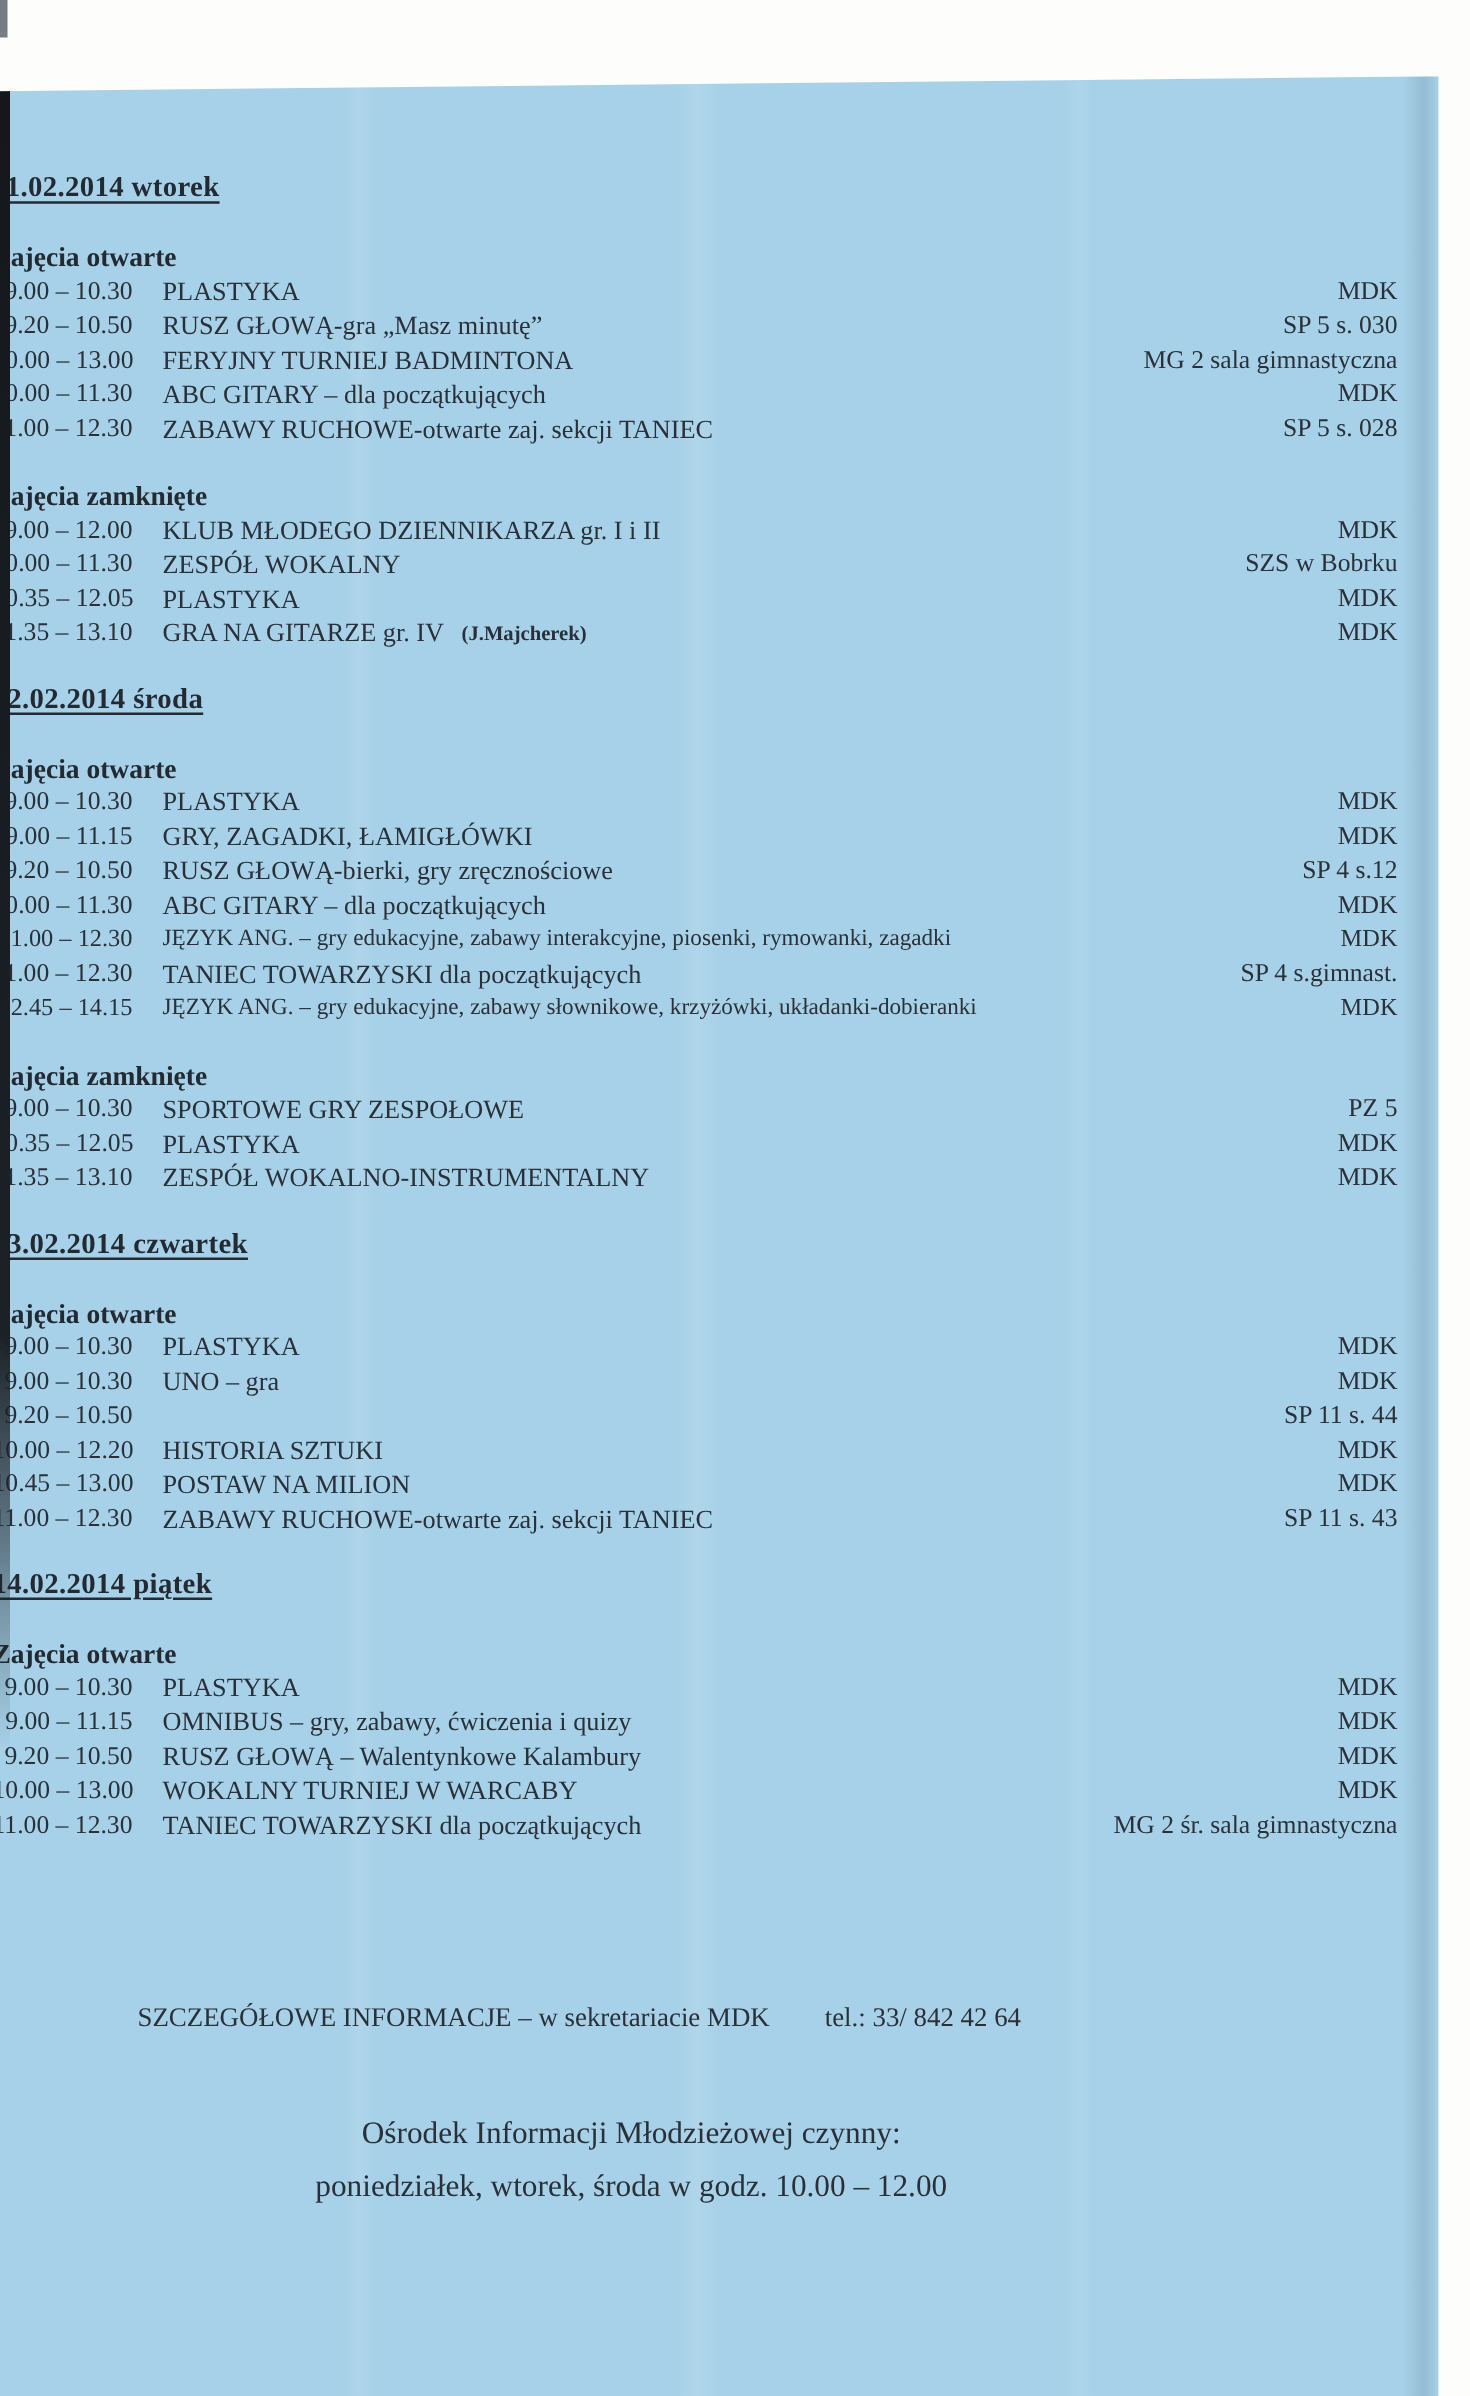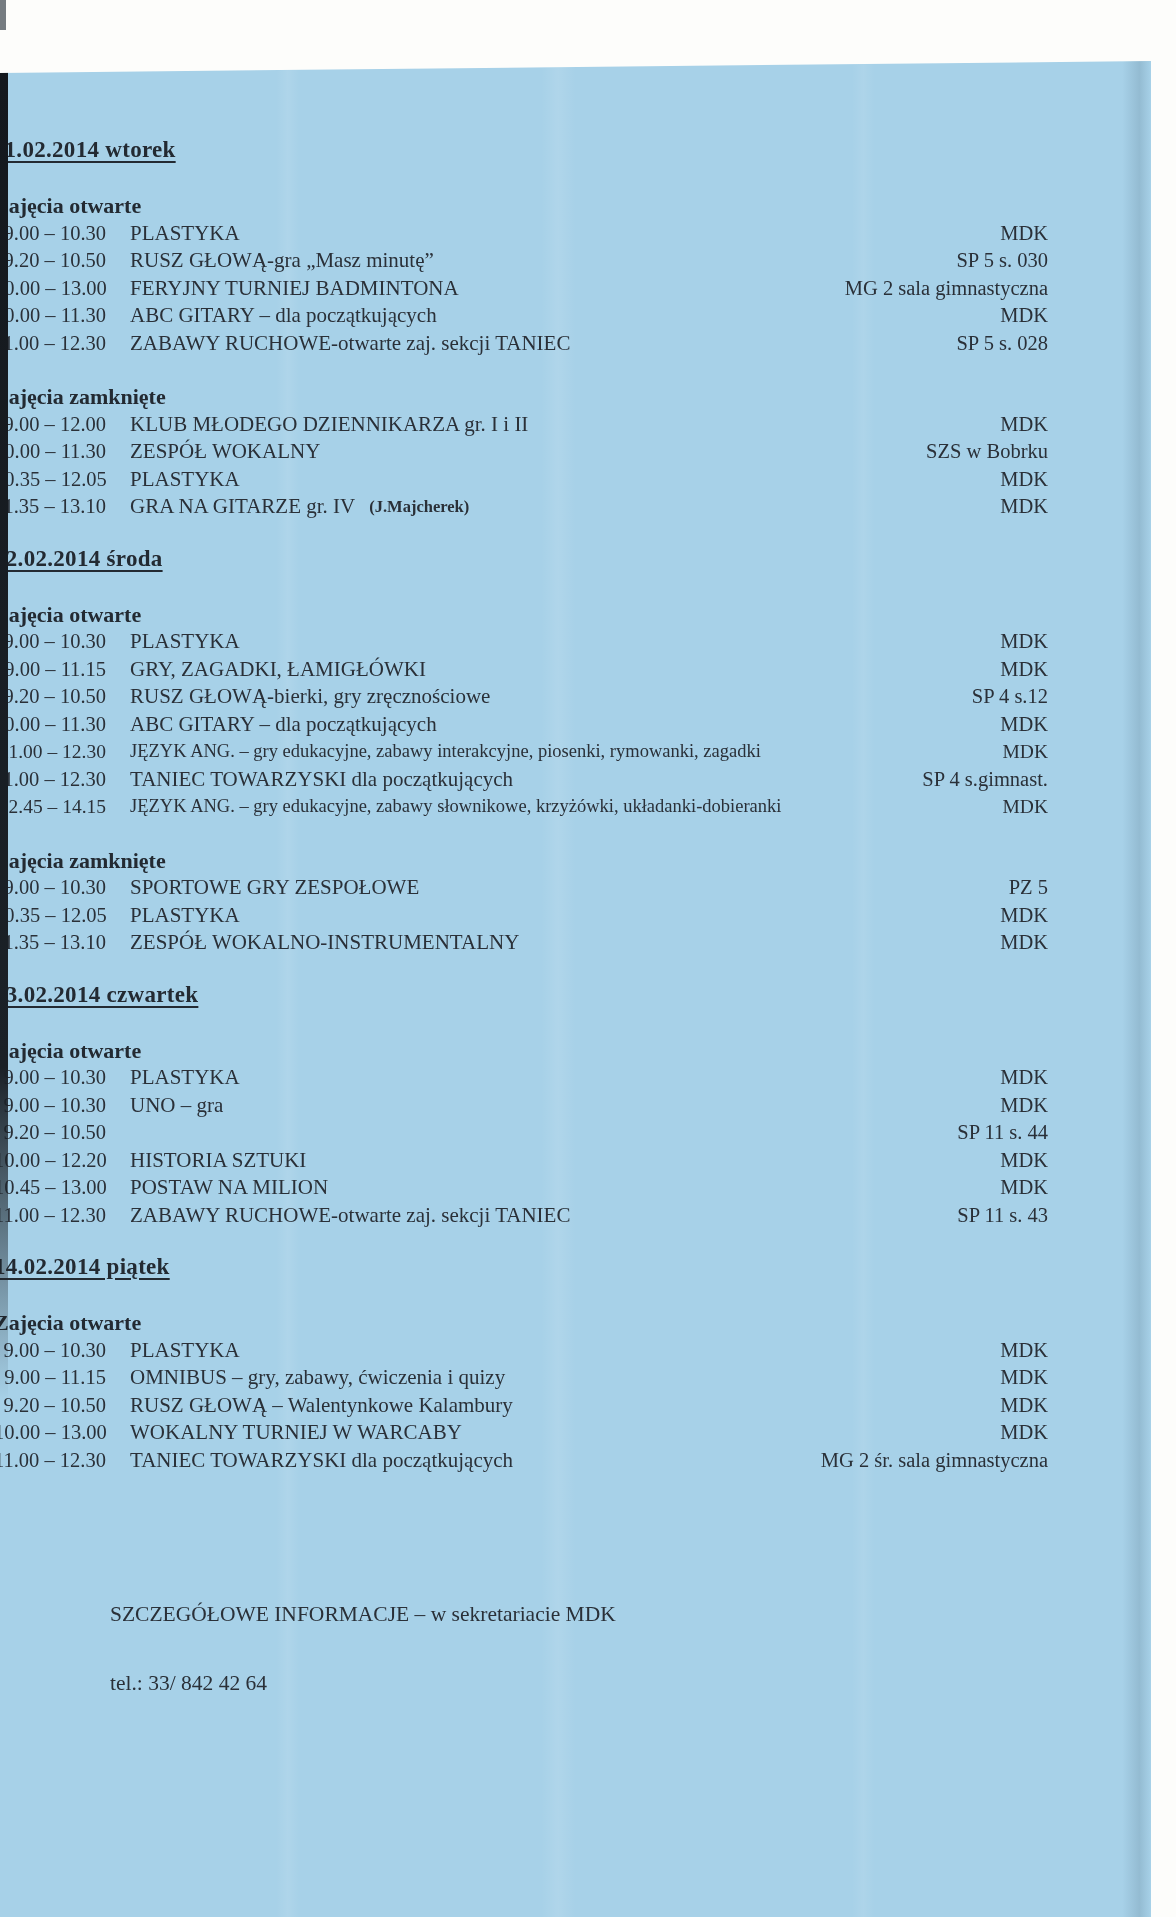--- a/index.html
+++ b/index.html
@@ -31,29 +31,29 @@
   .day{margin-top:22px;}
   .day:first-child{margin-top:0;}
   .day-date{
     font-weight:bold;font-size:23px;line-height:32px;margin-left:-6px;
     text-decoration:underline;text-decoration-thickness:2px;text-underline-offset:4px;
     letter-spacing:.3px;color:#232a32;
   }
   .section{margin-top:26px;}
   .section:first-of-type{margin-top:4px;}
   .section-label{font-weight:bold;font-size:22px;line-height:27.5px;margin-left:-6px;color:#232a32;}
-  .row{display:flex;align-items:center;line-height:27.5px;padding-right:103px;}
+  .row{display:flex;align-items:center;line-height:27.5px;padding-right:33px;}
   .row .time{width:112px;min-width:112px;text-align:right;margin-left:-6px;font-size:20.5px;white-space:nowrap;}
   .row .act{margin-left:24px;font-size:21px;white-space:nowrap;}
   .row .note{font-size:16.5px;margin-left:14px;font-weight:bold;}
   .row .loc{margin-left:auto;font-size:20.5px;white-space:nowrap;padding-left:12px;}
   .row.small .act{font-size:18.5px;}
   .row.small .time{font-size:19.5px;}
   .row.small .loc{font-size:19.5px;}
-  .footer-info{display:flex;margin-left:110px;margin-top:128px;gap:44px;font-size:21.5px;flex-direction:column;}
+  .footer-info{display:flex;margin-left:110px;margin-top:128px;gap:44px;font-size:21.5px;}
   .footer-center{margin-top:58px;width:1010px;text-align:center;font-size:25px;line-height:43px;}
 </style>
 </head>
 <body>
 
 <div class="scan-page">
   <div class="content">
     <div id="days">
         <div class="day">
           <div class="day-date">11.02.2014 wtorek</div>
@@ -235,16 +235,20 @@
             </div>
           </div>
         </div>
       </div>
 
     <div class="footer-info">
       <span>SZCZEGÓŁOWE INFORMACJE – w sekretariacie MDK</span>
       <span>tel.: 33/ 842 42 64</span>
     </div>
 
+    <div class="footer-center">
+      <div>Ośrodek Informacji Młodzieżowej czynny:</div>
+      <div>poniedziałek, wtorek, środa w godz. 10.00 – 12.00</div>
+    </div>
   </div>
   <div class="left-shadow"></div>
 </div>
 <div class="corner-mark"></div>
 
 </body></html>

